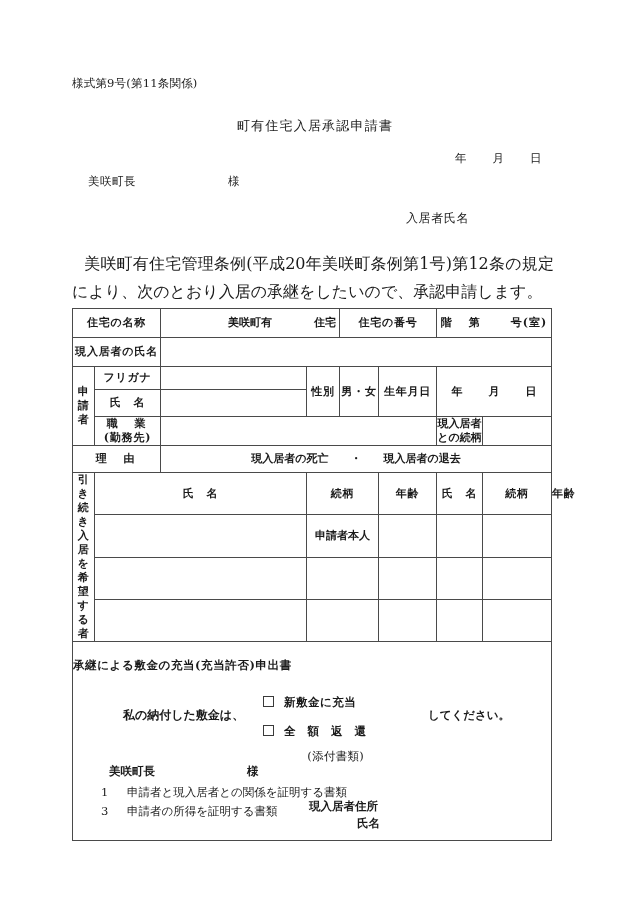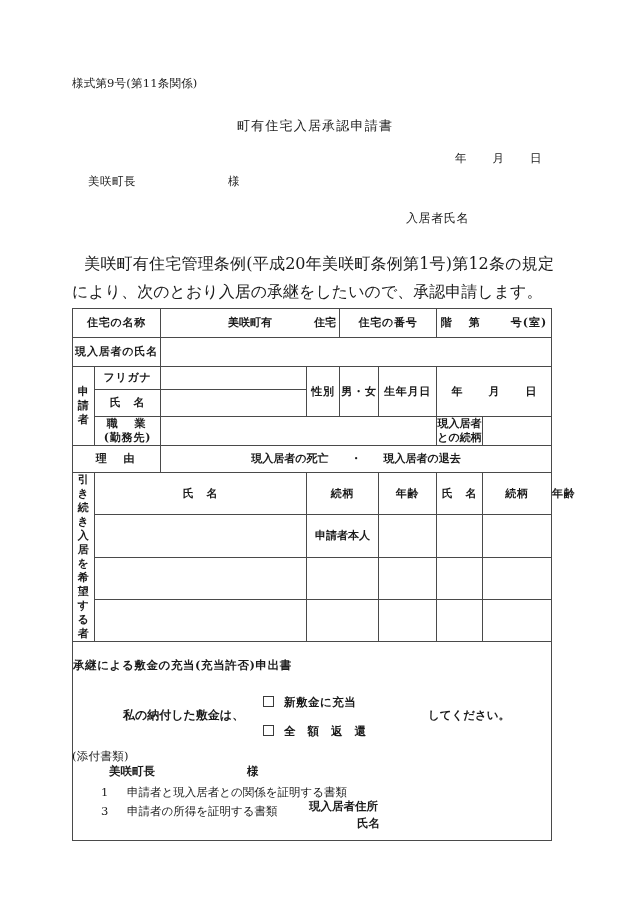--- a/index.html
+++ b/index.html
@@ -210,21 +210,21 @@
   .dep-sign .l2 { padding-left: 48px; }
 
   
   .attach {
     position: absolute;
     left: 72px;
     top: 747px;
     font-size: 11.5px;
     line-height: 19px;
   }
-  .attach .att-head { letter-spacing: 0.3px; }
+  .attach .att-head { letter-spacing: 0.3px; text-align: right; }
   .attach ol {
     list-style: none;
     margin: 17px;
     padding: 0;
   }
   .attach li { white-space: nowrap; }
   .attach li .num { display: inline-block; width: 26px; padding-left: 12px; }
 </style>
 </head>
 <body>

